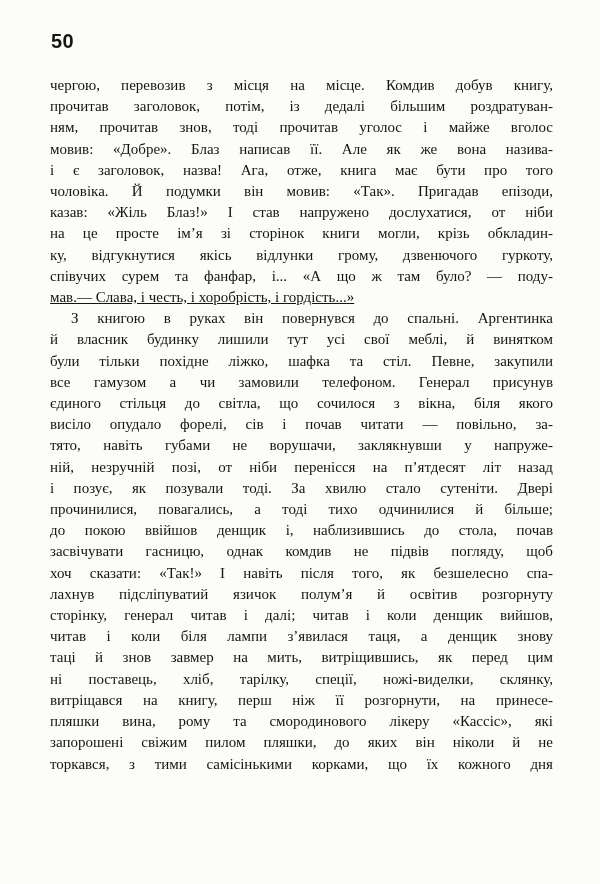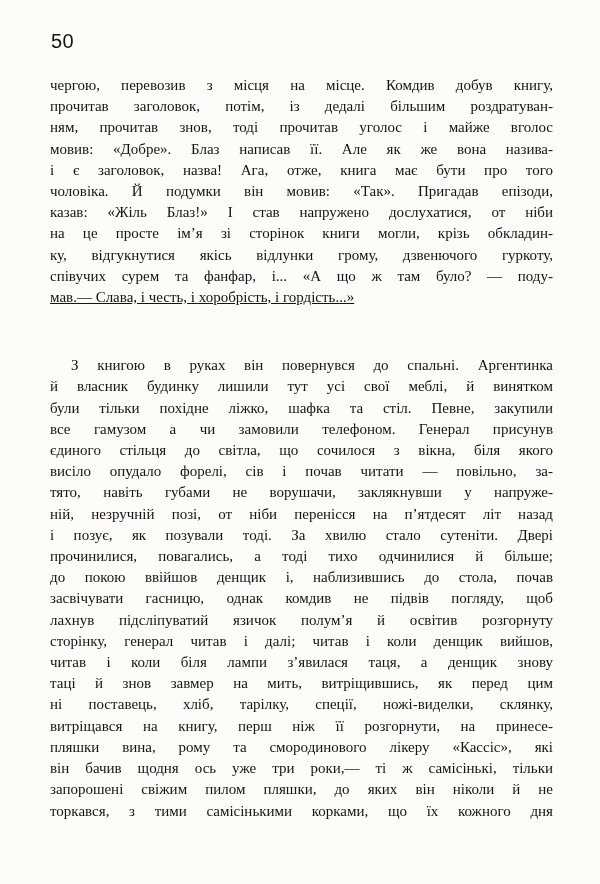--- a/index.html
+++ b/index.html
@@ -13,21 +13,21 @@
     background: var(--paper, #fcfcfa);
     color: var(--ink, #171310);
     overflow: hidden;
     font-family: "Liberation Serif", "DejaVu Serif", serif;
   }
   .page-number {
     position: absolute;
     top: 30px;
     left: 51px;
     font-family: "Liberation Sans", sans-serif;
-    font-weight: 400;
+    font-weight: 700;
     font-size: 20px;
     letter-spacing: 0.5px;
     color: var(--ink, #171310);
   }
   .text-block {
     position: absolute;
     top: 75px;
     left: 50px;
     width: 503px;
   }
@@ -38,21 +38,20 @@
     text-align-last: justify;
     white-space: nowrap;
   }
   .line.no-just {
     text-align-last: left;
     white-space: normal;
     text-decoration: underline;
   }
   .line.indent {
     text-indent: 21px;
-    margin-top: 47px;
   }
 </style>
 </head>
 <body>
 
 <div class="page">
   <div class="page-number">50</div>
   <div class="text-block">
       <div class="line">чергою, перевозив з місця на місце. Комдив добув книгу,</div>
       <div class="line">прочитав заголовок, потім, із дедалі більшим роздратуван-</div>
@@ -70,24 +69,24 @@
       <div class="line">були тільки похідне ліжко, шафка та стіл. Певне, закупили</div>
       <div class="line">все гамузом а чи замовили телефоном. Генерал присунув</div>
       <div class="line">єдиного стільця до світла, що сочилося з вікна, біля якого</div>
       <div class="line">висіло опудало форелі, сів і почав читати — повільно, за-</div>
       <div class="line">тято, навіть губами не ворушачи, заклякнувши у напруже-</div>
       <div class="line">ній, незручній позі, от ніби перенісся на п’ятдесят літ назад</div>
       <div class="line">і позує, як позували тоді. За хвилю стало сутеніти. Двері</div>
       <div class="line">прочинилися, повагались, а тоді тихо одчинилися й більше;</div>
       <div class="line">до покою ввійшов денщик і, наблизившись до стола, почав</div>
       <div class="line">засвічувати гасницю, однак комдив не підвів погляду, щоб</div>
+      <div class="line">хоч сказати: «Так!» І навіть після того, як безшелесно спа-</div>
       <div class="line">лахнув підсліпуватий язичок полум’я й освітив розгорнуту</div>
       <div class="line">сторінку, генерал читав і далі; читав і коли денщик вийшов,</div>
       <div class="line">читав і коли біля лампи з’явилася таця, а денщик знову</div>
       <div class="line">таці й знов завмер на мить, витріщившись, як перед цим</div>
       <div class="line">ні поставець, хліб, тарілку, спеції, ножі-виделки, склянку,</div>
       <div class="line">витріщався на книгу, перш ніж її розгорнути, на принесе-</div>
       <div class="line">пляшки вина, рому та смородинового лікеру «Кассіс», які</div>
-      <div class="line">він бачив щодня ось уже три роки,— ті ж самісінькі, тільки</div>
       <div class="line">запорошені свіжим пилом пляшки, до яких він ніколи й не</div>
       <div class="line">торкався, з тими самісінькими корками, що їх кожного дня</div>
     </div>
 </div>
 
 </body></html>

